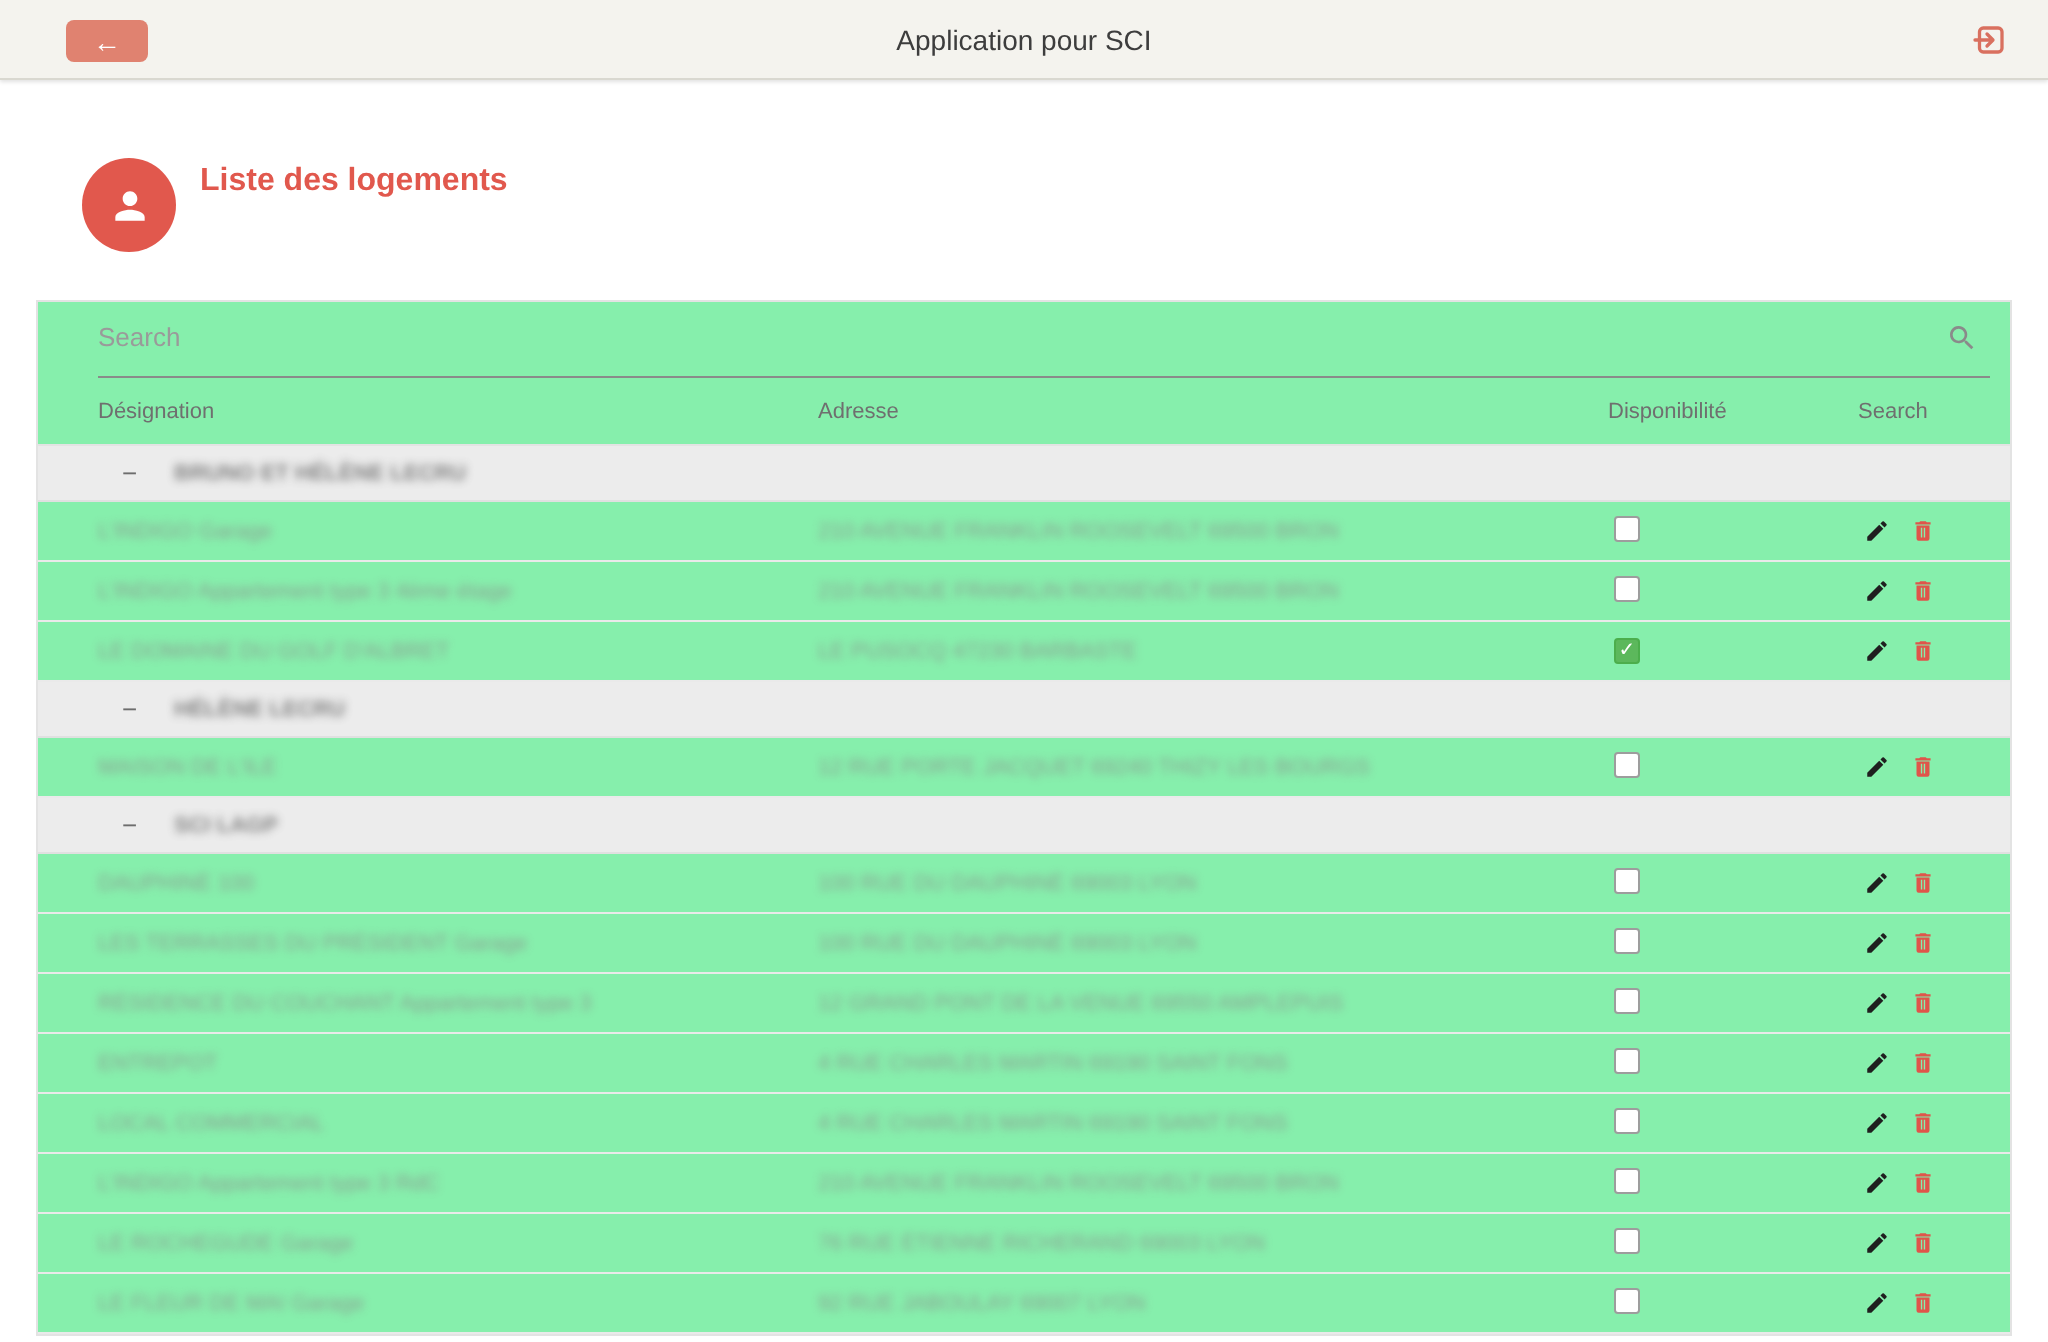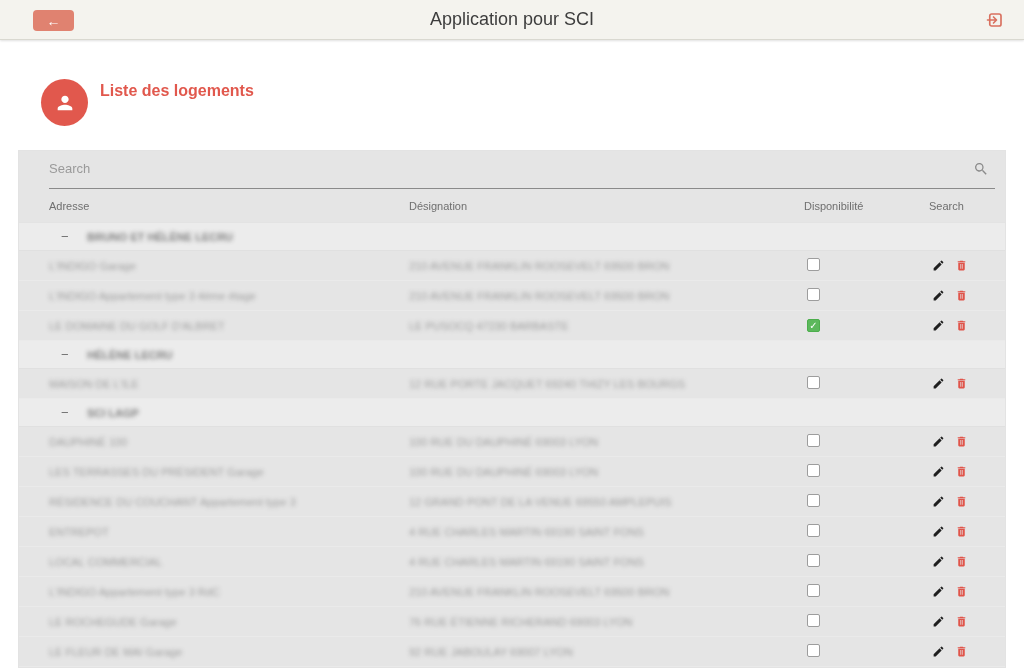--- a/index.html
+++ b/index.html
@@ -14,34 +14,34 @@
   *{box-sizing:border-box;margin:0;padding:0;}
   html,body{width:1024px;height:671px;overflow:hidden;background:#fff;
     font-family:"Liberation Sans", sans-serif;}
   
   .topbar{position:relative;height:40px;background:#f4f3ee;
     border-bottom:1px solid #d9d8d0;box-shadow:0 1px 2px rgba(0,0,0,.12);
     display:flex;align-items:center;}
   .back-btn{position:absolute;left:33px;top:10px;width:41px;height:21px;
     background:var(--accent-soft);border:none;border-radius:4px;color:#fff;
     font-size:14px;line-height:1;cursor:pointer;display:flex;align-items:center;justify-content:center;}
-  .app-title{flex:1;text-align:center;font-size:18px;color:#3d3d3d;}
+  .app-title{flex:1;text-align:center;font-size:14px;color:#3d3d3d;}
   .logout-btn{position:absolute;right:20px;top:11px;width:18px;height:18px;
     background:transparent;border:none;cursor:pointer;padding:0;}
   
   .page-header{position:relative;height:110px;}
   .avatar{position:absolute;left:41px;top:39px;width:47px;height:47px;border-radius:50%;
     background:var(--accent);display:flex;align-items:center;justify-content:center;}
   .page-title{position:absolute;left:100px;top:42px;font-size:16px;font-weight:bold;color:var(--accent);}
   .add-btn{position:absolute;right:42px;top:41px;height:24px;padding:0 14px;
     background:var(--btn-red);color:#fff;border:none;border-radius:3px;
     font-size:11px;font-weight:bold;letter-spacing:1px;cursor:pointer;
     box-shadow:0 1px 2px rgba(0,0,0,.25);}
   
-  .card{position:absolute;left:18px;top:150px;width:988px;background:#e5e5e5;
+  .card{position:absolute;left:18px;top:150px;width:988px;background:#86efac;
     border:1px solid var(--border);}
   .search-row{position:relative;height:38px;margin:0 10px 0 30px;
     border-bottom:1px solid #8a8a8a;}
   .search-row input{width:90%;height:34px;border:none;outline:none;font-size:13px;color:#555;
     background:transparent;}
   .search-row input::placeholder{color:#9a9a9a;}
   .search-icon{position:absolute;right:6px;top:10px;width:16px;height:16px;fill:#8a8a8a;}
   .grid{display:grid;grid-template-columns:360px 395px 125px 1fr;padding-left:30px;align-items:center;}
   .thead{height:34px;border-bottom:1px solid var(--border);color:#6f6f6f;font-size:11px;}
   .group-row{height:28px;background:#ececec;border-bottom:1px solid #e0e0e0;
@@ -87,22 +87,22 @@
 </div>
 
 <div class="card">
   <div class="search-row">
     <input type="text" placeholder="Search" style="">
     <svg class="search-icon" viewBox="0 0 24 24">
       <path d="M15.5 14h-.8l-.3-.3a6.5 6.5 0 1 0-.7.7l.3.3v.8l5 5 1.5-1.5-5-5zm-6 0a4.5 4.5 0 1 1 0-9 4.5 4.5 0 0 1 0 9z"></path>
     </svg>
   </div>
   <div class="thead grid">
+    <span>Désignation</span>
     <span>Adresse</span>
-    <span>Désignation</span>
     <span>Disponibilité</span>
     <span>Search</span>
   </div>
   <div id="table-body">
       <div class="group-row">
     <span class="minus">−</span>
     <span class="group-label blurred">BRUNO ET HÉLÈNE LECRU</span>
   </div>
       <div class="row grid">
     <span class="cell blurred">L'INDIGO Garage</span>

